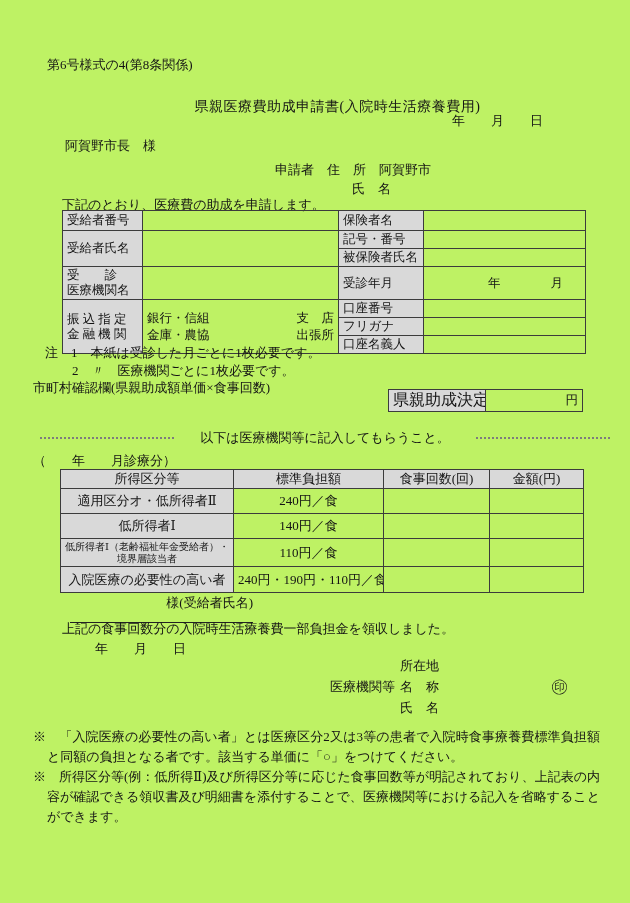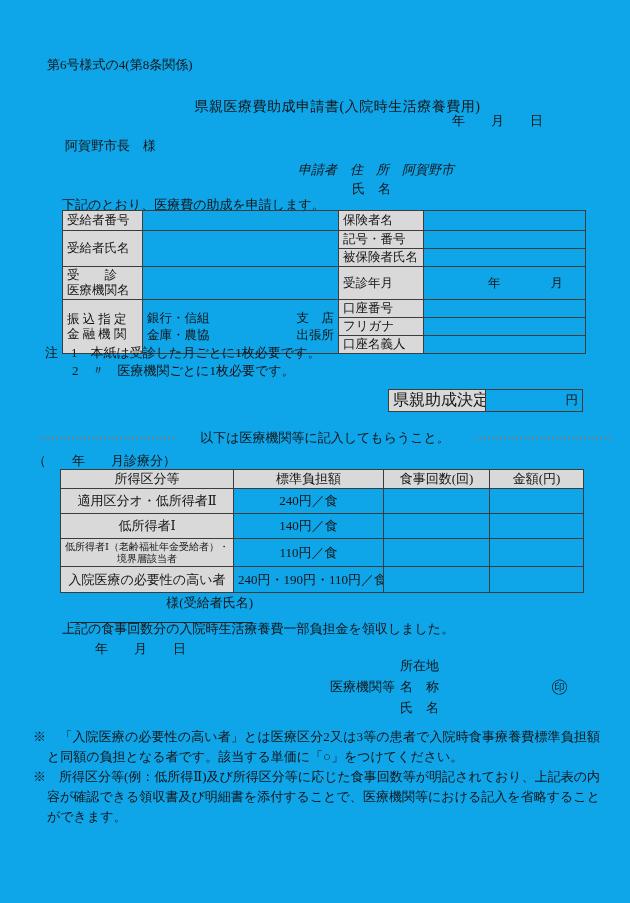--- a/index.html
+++ b/index.html
@@ -1,18 +1,18 @@
 <!DOCTYPE html>
 <html><head>
 <meta charset="utf-8">
 <style>
   * { margin:0; padding:0; box-sizing:border-box; }
   html,body { background:#ffffff; }
   .page {
-    position:relative; width:630px; height:903px; background:#0ea5e9;
+    position:relative; width:630px; height:903px; background:#bef264;
     color:#141414; font-family:"Liberation Serif","DejaVu Serif",serif;
     font-size:13px; overflow:hidden;
   }
   .abs { position:absolute; white-space:nowrap; }
   .title { text-align:center; font-size:14px; letter-spacing:0.5px;padding-left:45px; }
 
   table { border-collapse:collapse; table-layout:fixed; }
   td {
     border:1px solid #3c3c3c; font-size:12.5px; padding:0 4px;
     vertical-align:middle; overflow:hidden;
@@ -48,21 +48,21 @@
 </style>
 </head>
 <body>
 
 <div class="page">
 
   <div class="abs" style="left:47px; top:56px;">第6号様式の4(第8条関係)</div>
   <div class="abs title" style="left:0; top:98px; width:630px;">県親医療費助成申請書(入院時生活療養費用)</div>
   <div class="abs" style="left:452px; top:112px;">年　　月　　日</div>
   <div class="abs" style="left:65px; top:137px;">阿賀野市長　様</div>
-  <div class="abs" style="left:298px; top:161px;font-style:italic;">申請者　住　所　阿賀野市</div>
+  <div class="abs" style="left:275px; top:161px;">申請者　住　所　阿賀野市</div>
   <div class="abs" style="left:352px; top:180px;">氏　名</div>
   <div class="abs" style="left:62px; top:196px;">下記のとおり、医療費の助成を申請します。</div>
 
   <table class="abs" style="left:62px; top:210px; width:523px;">
     <colgroup>
       <col style="width:80px">
         <col style="width:196px">
         <col style="width:85px">
         <col style="width:162px">
     </colgroup>
@@ -118,20 +118,21 @@
     </tr>
     <tr style="height:16px">
       <td class="lbl">口座名義人</td>
       <td></td>
     </tr>
   </tbody>
     </table>
 
   <div class="abs" style="left:45px; top:344px;">注　1　本紙は受診した月ごとに1枚必要です。</div>
   <div class="abs" style="left:72px; top:362px;">2　〃　医療機関ごとに1枚必要です。</div>
+  <div class="abs" style="left:33px; top:379px;">市町村確認欄(県親助成額単価×食事回数)</div>
 
   <table class="abs decision-table" style="left:388px; top:389px; width:194px;">
     <colgroup>
         <col style="width:97px">
         <col style="width:97px">
       </colgroup>
     <tbody>
         <tr>
       <td class="lbl" style="font-size:16px;">県親助成決定額</td>
       <td class="decision-amount">円</td>

